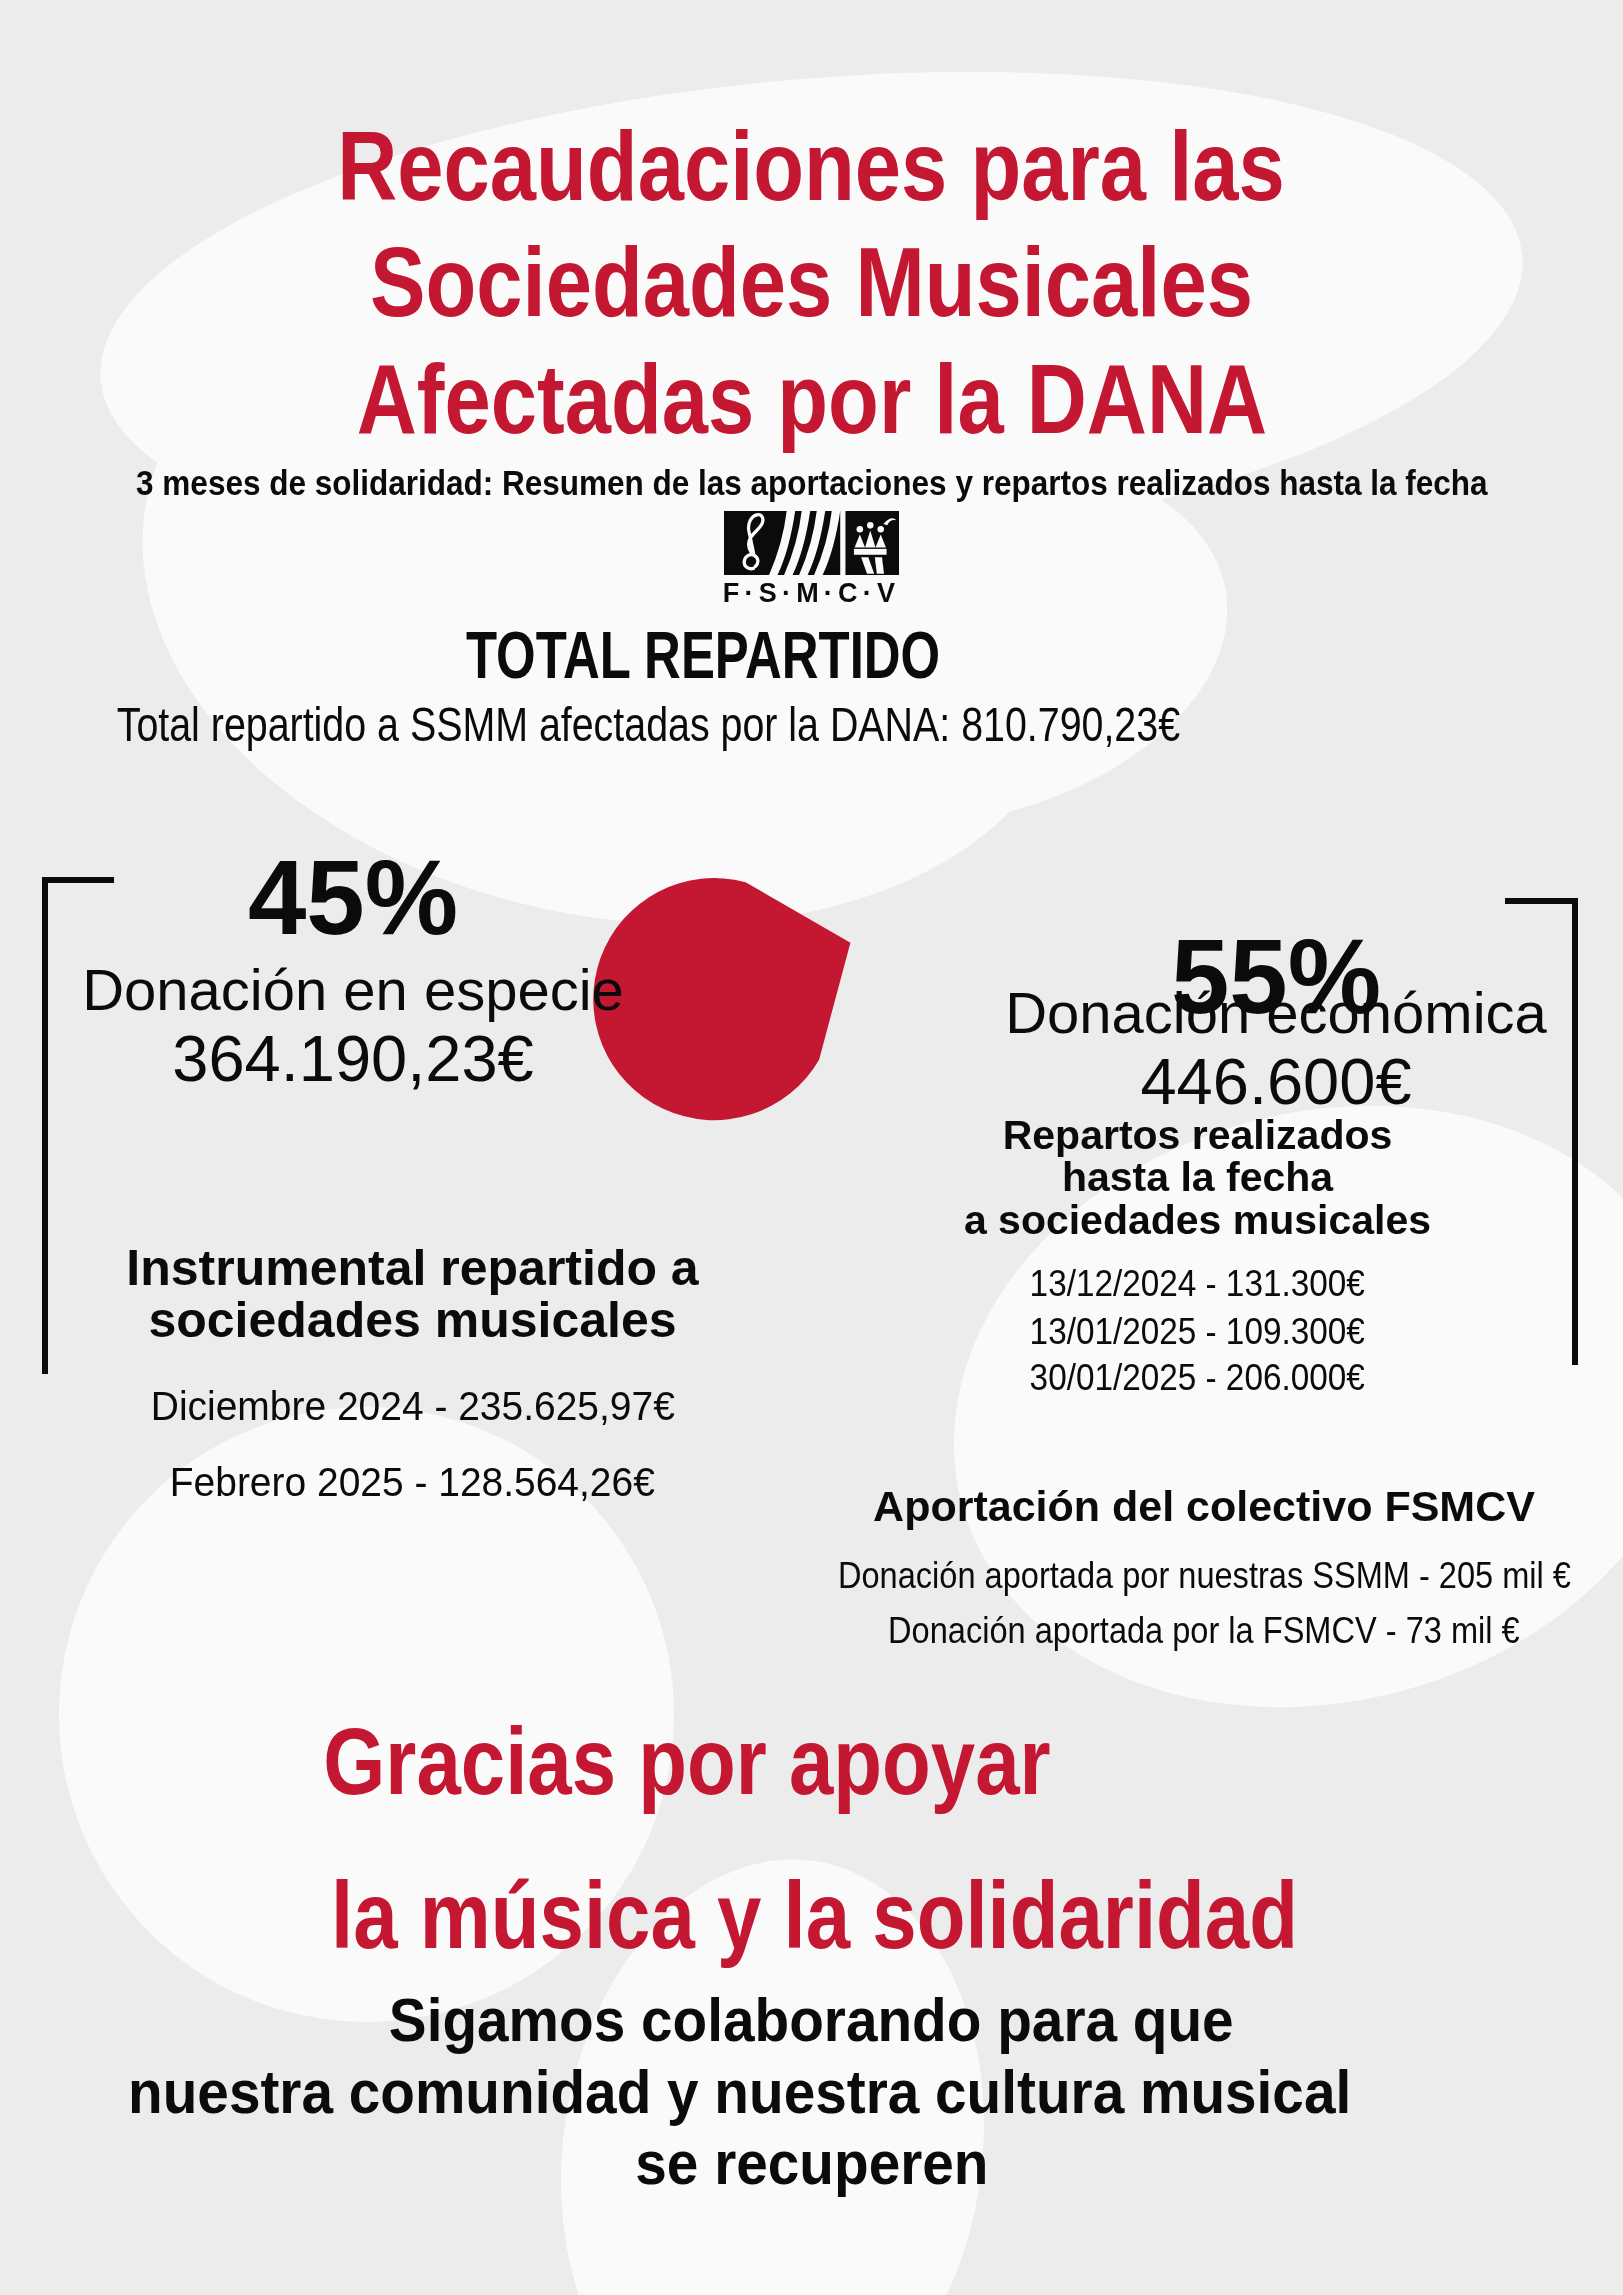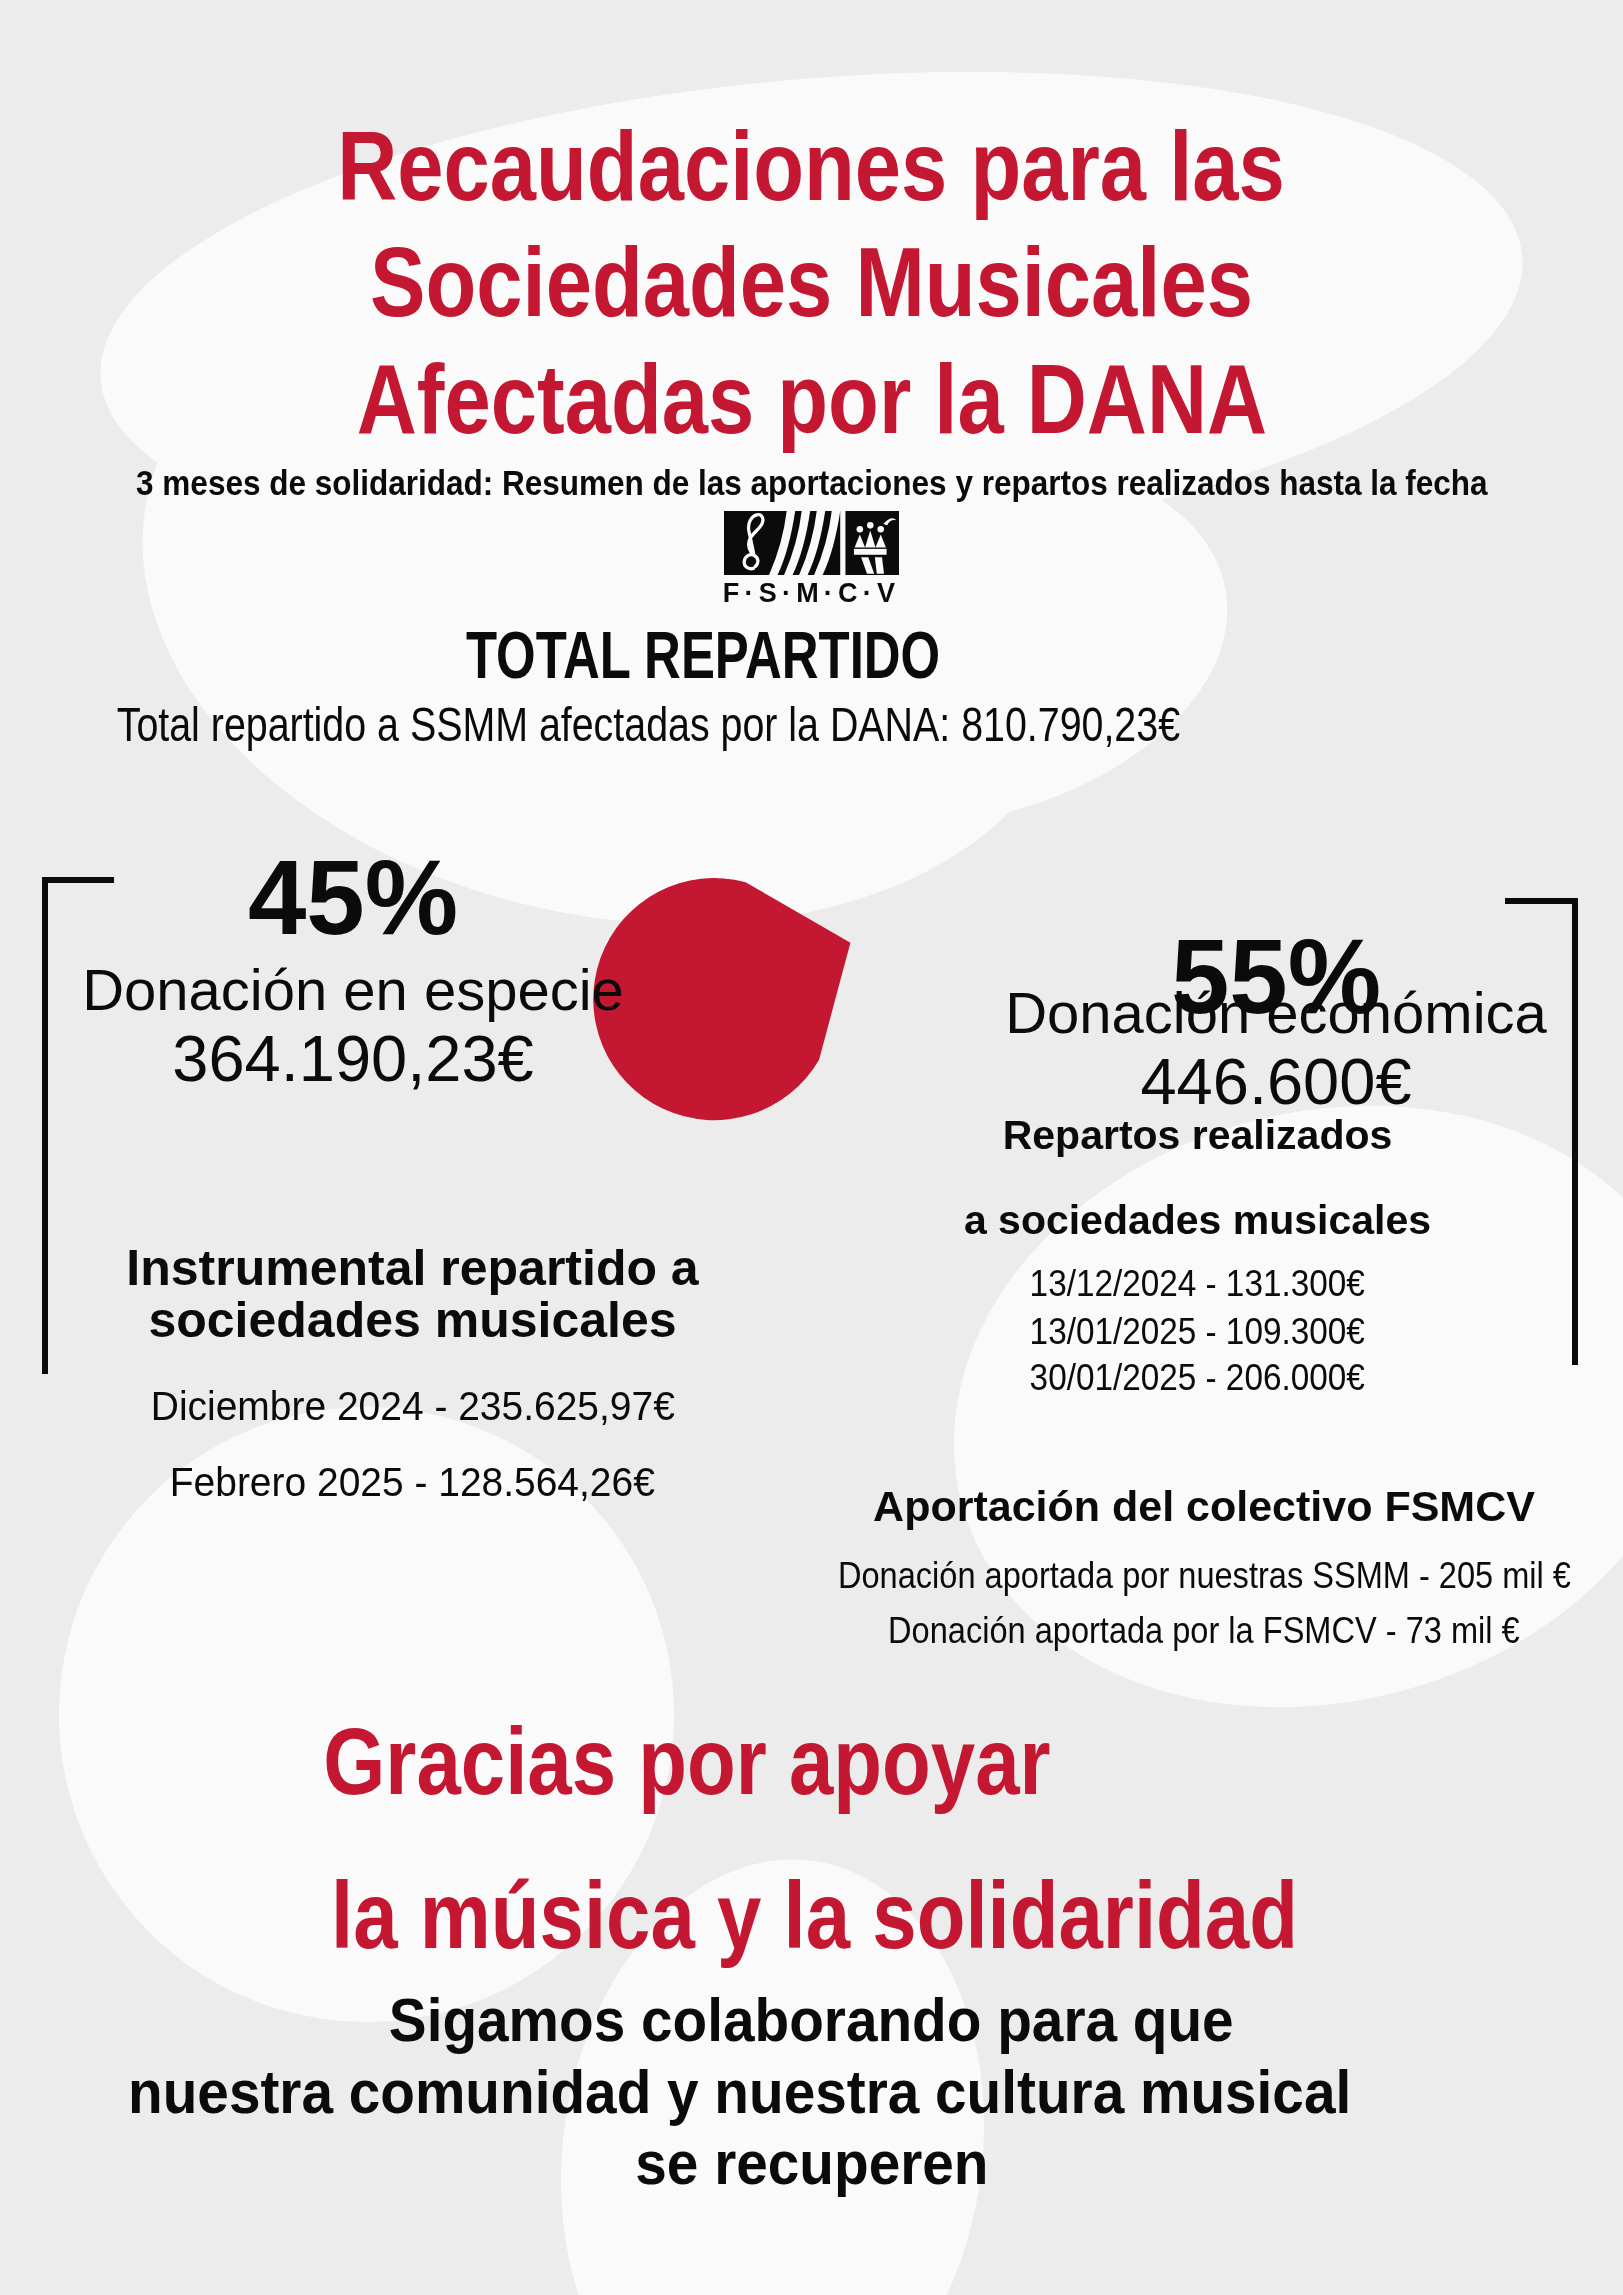--- a/index.html
+++ b/index.html
@@ -85,20 +85,21 @@
 
   <div class="txt b lcol" style="top:842px;font-size:105px;line-height:111px;"><span>45%</span></div>
   <div class="txt lcol" style="top:957px;font-size:58px;line-height:65px;"><span>Donación en especie</span></div>
   <div class="txt lcol" style="top:1023px;font-size:65px;line-height:71px;"><span>364.190,23€</span></div>
 
   <div class="txt b rcol" style="top:889px;font-size:105px;line-height:111px;margin-top:32px;"><span>55%</span></div>
   <div class="txt rcol" style="top:980px;font-size:58px;line-height:65px;"><span>Donación económica</span></div>
   <div class="txt rcol" style="top:1046px;font-size:65px;line-height:71px;"><span>446.600€</span></div>
 
   <div class="txt b rcol2" style="top:1114px;font-size:41px;line-height:43px;"><span>Repartos realizados</span></div>
+  <div class="txt b rcol2" style="top:1156px;font-size:41px;line-height:43px;"><span>hasta la fecha</span></div>
   <div class="txt b rcol2" style="top:1199px;font-size:41px;line-height:43px;"><span>a sociedades musicales</span></div>
   <div class="txt rcol2 cx90" style="top:1264px;font-size:37px;line-height:39px;"><span>13/12/2024 - 131.300€</span></div>
   <div class="txt rcol2 cx90" style="top:1312px;font-size:37px;line-height:39px;"><span>13/01/2025 - 109.300€</span></div>
   <div class="txt rcol2 cx90" style="top:1358px;font-size:37px;line-height:39px;"><span>30/01/2025 - 206.000€</span></div>
 
   <div class="txt b lcol2" style="top:1241px;font-size:50px;line-height:54px;"><span>Instrumental repartido a</span></div>
   <div class="txt b lcol2" style="top:1293px;font-size:50px;line-height:54px;"><span>sociedades musicales</span></div>
   <div class="txt lcol2 cx95" style="top:1385px;font-size:41px;line-height:43px;"><span>Diciembre 2024 - 235.625,97€</span></div>
   <div class="txt lcol2 cx95" style="top:1461px;font-size:41px;line-height:43px;"><span>Febrero 2025 - 128.564,26€</span></div>
 

